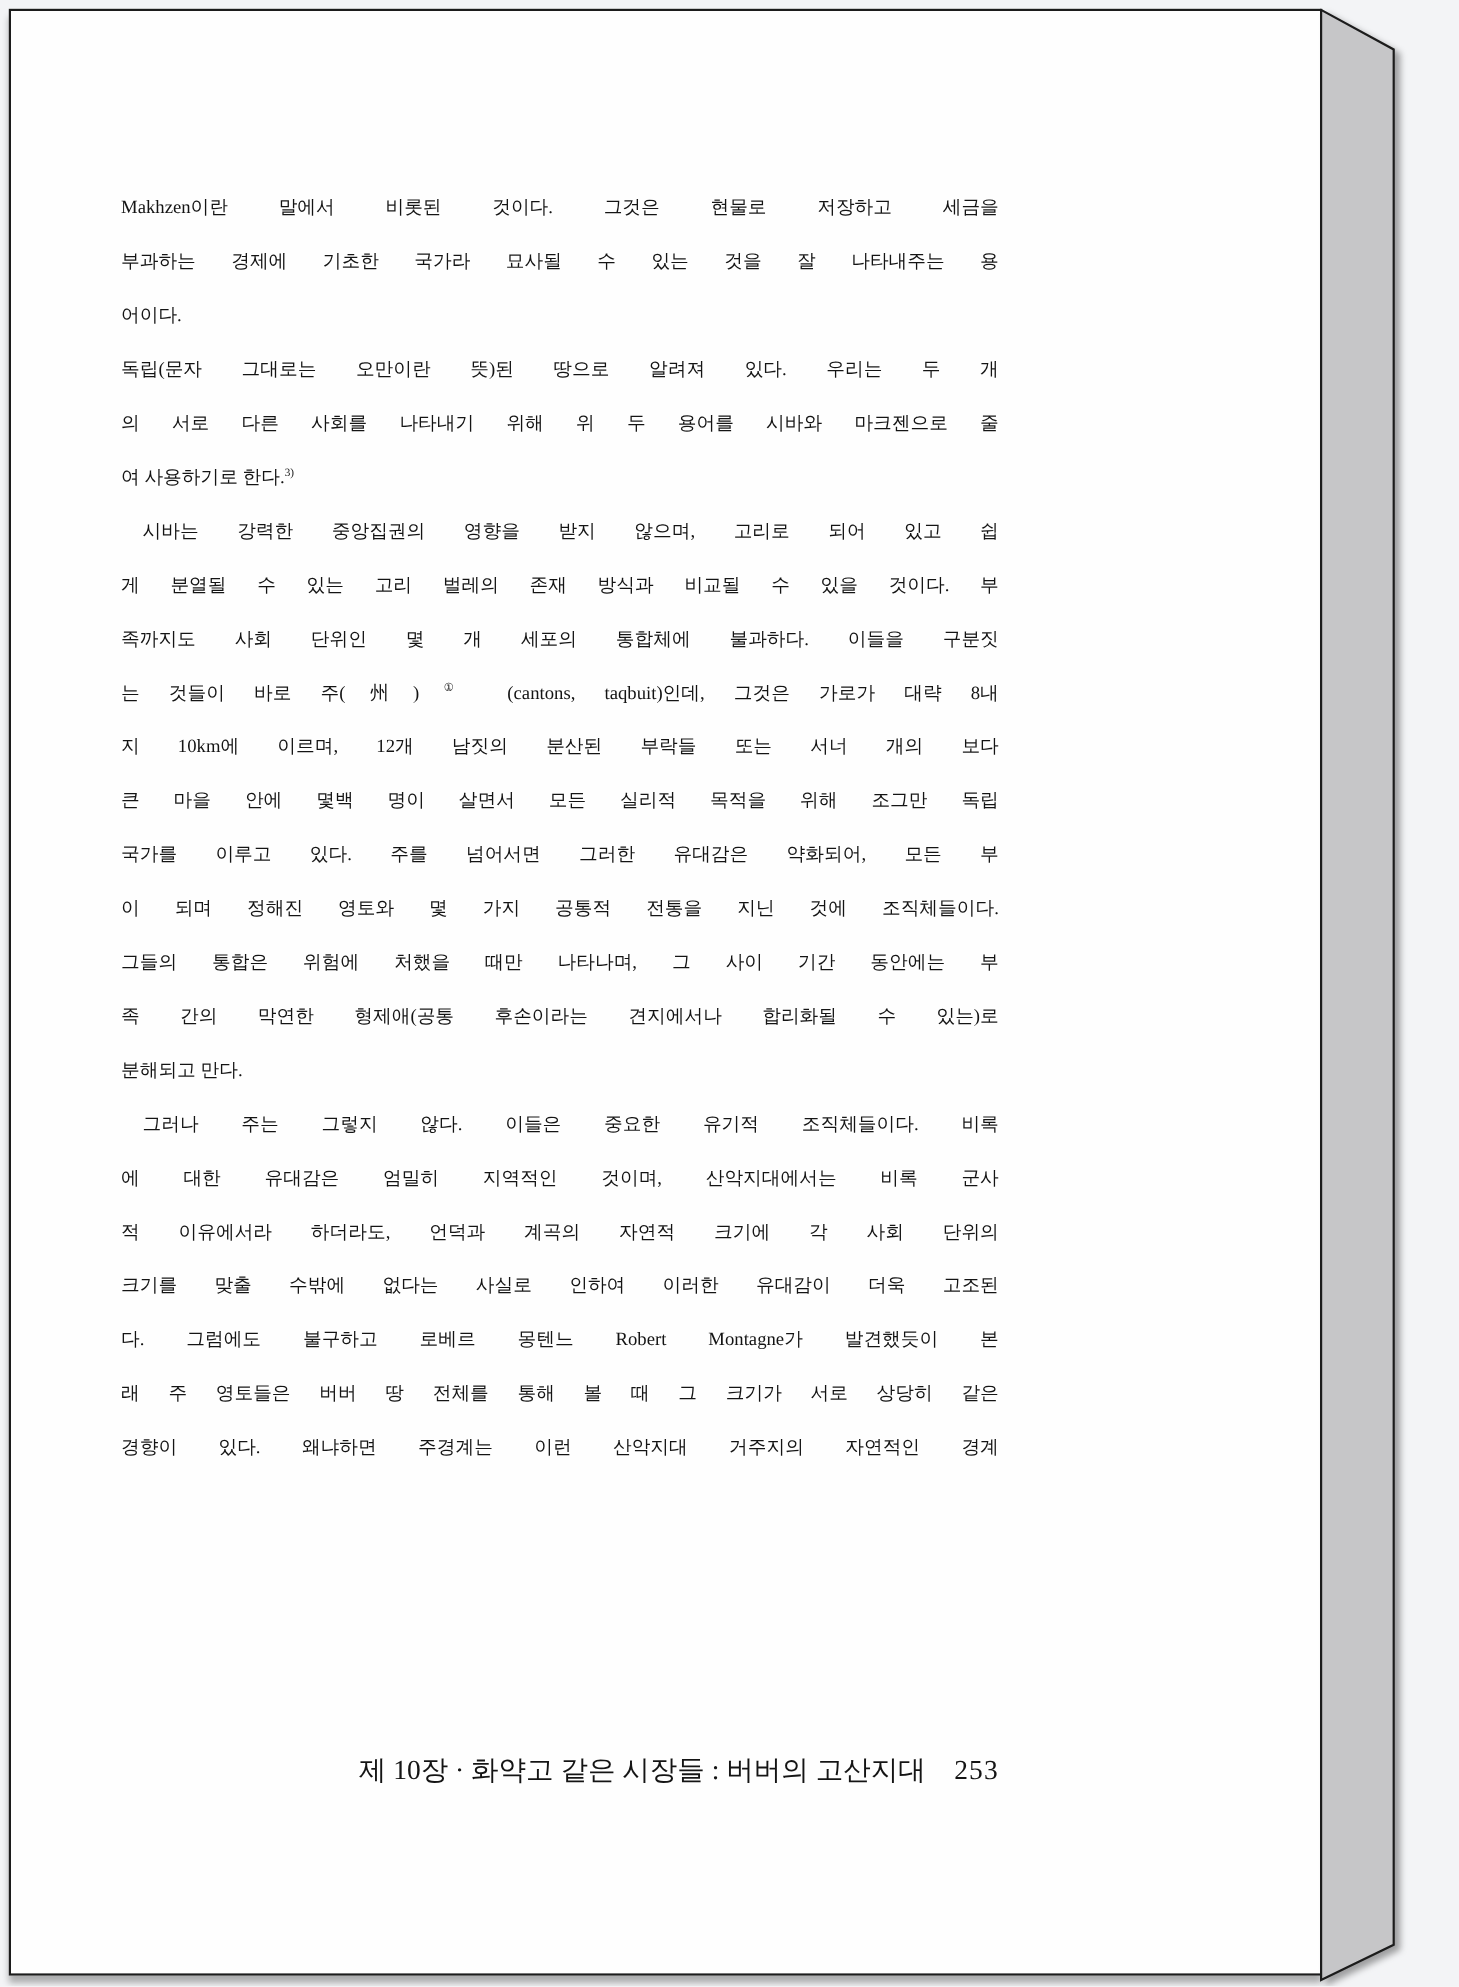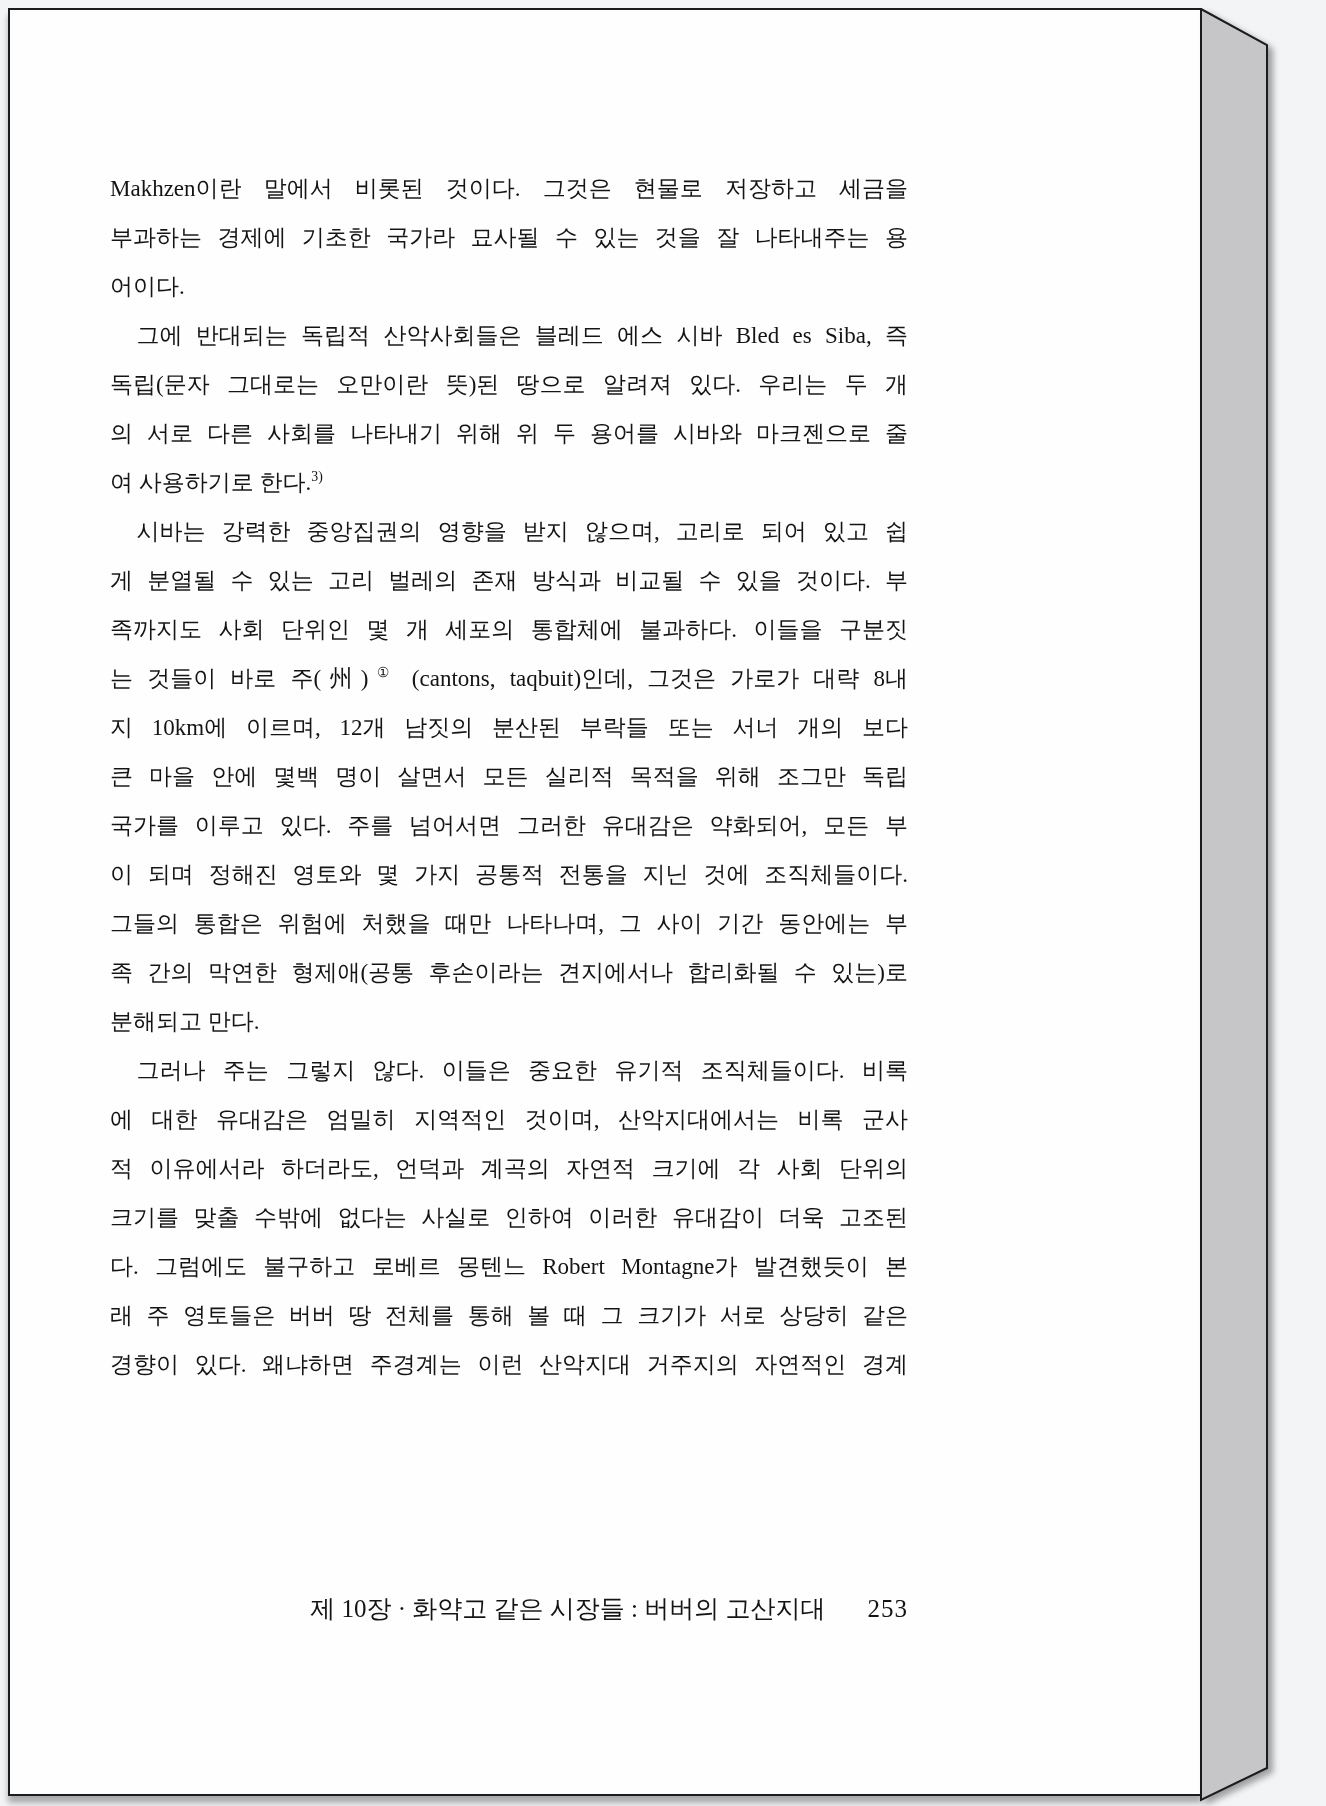--- a/index.html
+++ b/index.html
@@ -25,21 +25,21 @@
     width:70px;height:1794px;
     filter:drop-shadow(5px 4px 3px rgba(0,0,0,0.35));
   }
   .text-block{
     position:absolute;
     left:100px;top:154px;
     width:798px;
     color:#141414;
   }
   .line{
-    font-size:23px;
+    font-size:17px;
     line-height:49px;
     height:49px;
     text-align:justify;
     text-align-last:justify;
     word-break:keep-all;
     white-space:normal;
     overflow:visible;
   }
   .line.indent{ text-indent:1.15em; }
   .line.no-justify{ text-align:right; text-align-last:left; }
@@ -50,33 +50,32 @@
   }
   .footer{
     position:absolute;
     left:100px;top:1582px;
     width:798px;
     text-align:right;
     font-size:25px;
     color:#141414;
     white-space:nowrap;
   }
-  .footer .pageno{ margin-left:42px; letter-spacing:1px; }
+  .footer .pageno{ margin-left:26px; letter-spacing:1px; }
 </style>
 </head>
 <body>
 
 <div class="stage">
 
   <div class="page">
     <div class="text-block">
         <div class="line">Makhzen이란 말에서 비롯된 것이다. 그것은 현물로 저장하고 세금을</div>
         <div class="line">부과하는 경제에 기초한 국가라 묘사될 수 있는 것을 잘 나타내주는 용</div>
         <div class="line no-justify">어이다.</div>
-        <div class="line indent">그에 반대되는 독립적 산악사회들은 블레드 에스 시바 Bled es Siba, 즉</div>
         <div class="line">독립(문자 그대로는 오만이란 뜻)된 땅으로 알려져 있다. 우리는 두 개</div>
         <div class="line">의 서로 다른 사회를 나타내기 위해 위 두 용어를 시바와 마크젠으로 줄</div>
         <div class="line no-justify">여 사용하기로 한다.<sup>3)</sup></div>
         <div class="line indent">시바는 강력한 중앙집권의 영향을 받지 않으며, 고리로 되어 있고 쉽</div>
         <div class="line">게 분열될 수 있는 고리 벌레의 존재 방식과 비교될 수 있을 것이다. 부</div>
         <div class="line">족까지도 사회 단위인 몇 개 세포의 통합체에 불과하다. 이들을 구분짓</div>
         <div class="line">는 것들이 바로 주(州)<sup>①</sup> (cantons, taqbuit)인데, 그것은 가로가 대략 8내</div>
         <div class="line">지 10km에 이르며, 12개 남짓의 분산된 부락들 또는 서너 개의 보다</div>
         <div class="line">큰 마을 안에 몇백 명이 살면서 모든 실리적 목적을 위해 조그만 독립</div>
         <div class="line">국가를 이루고 있다. 주를 넘어서면 그러한 유대감은 약화되어, 모든 부</div>

